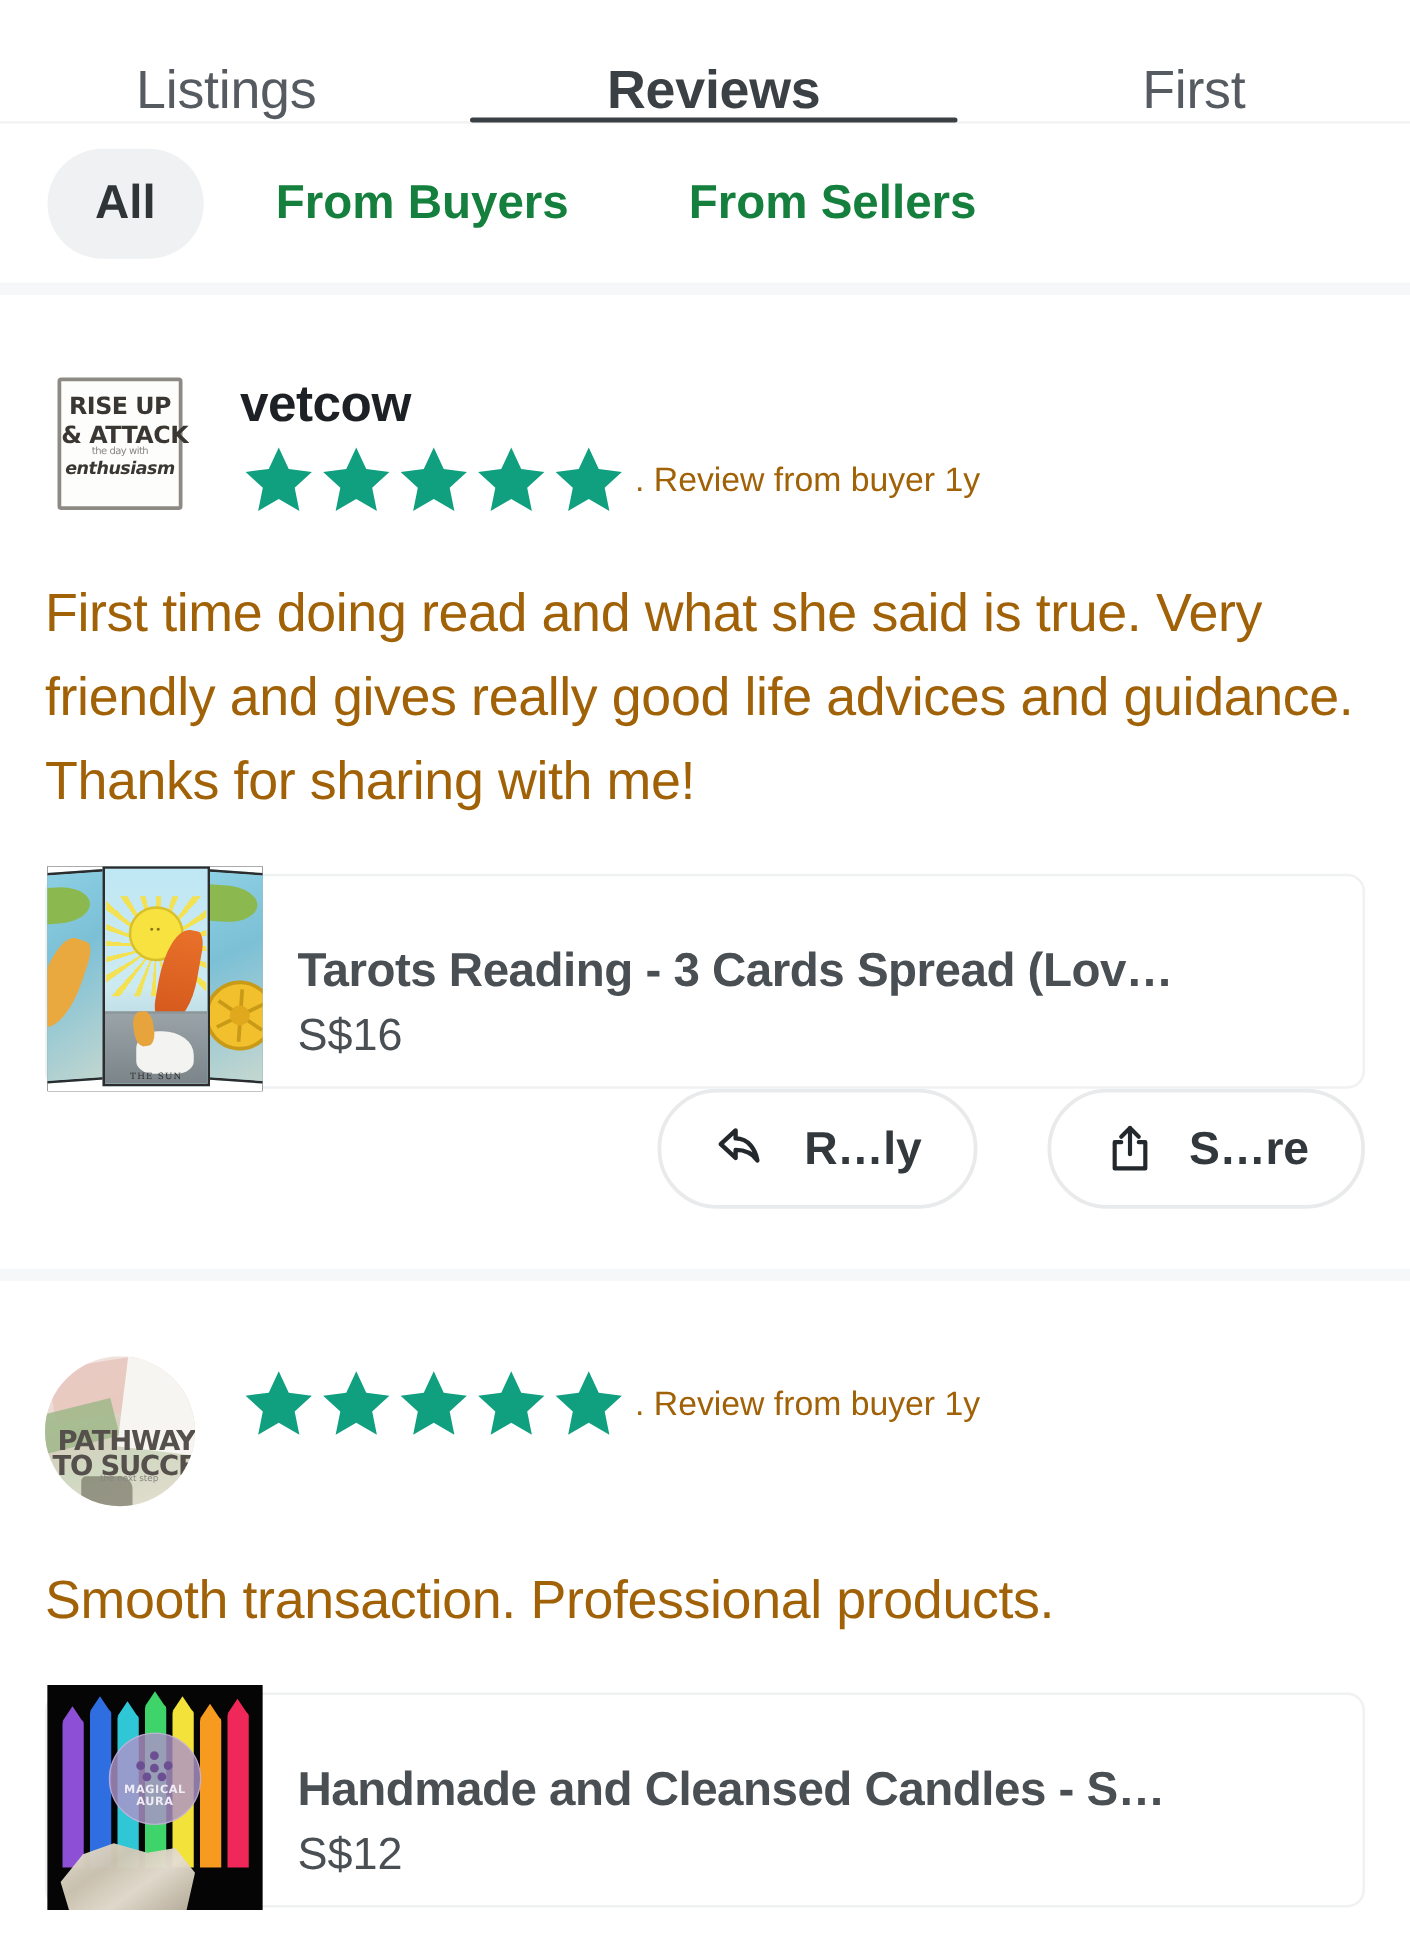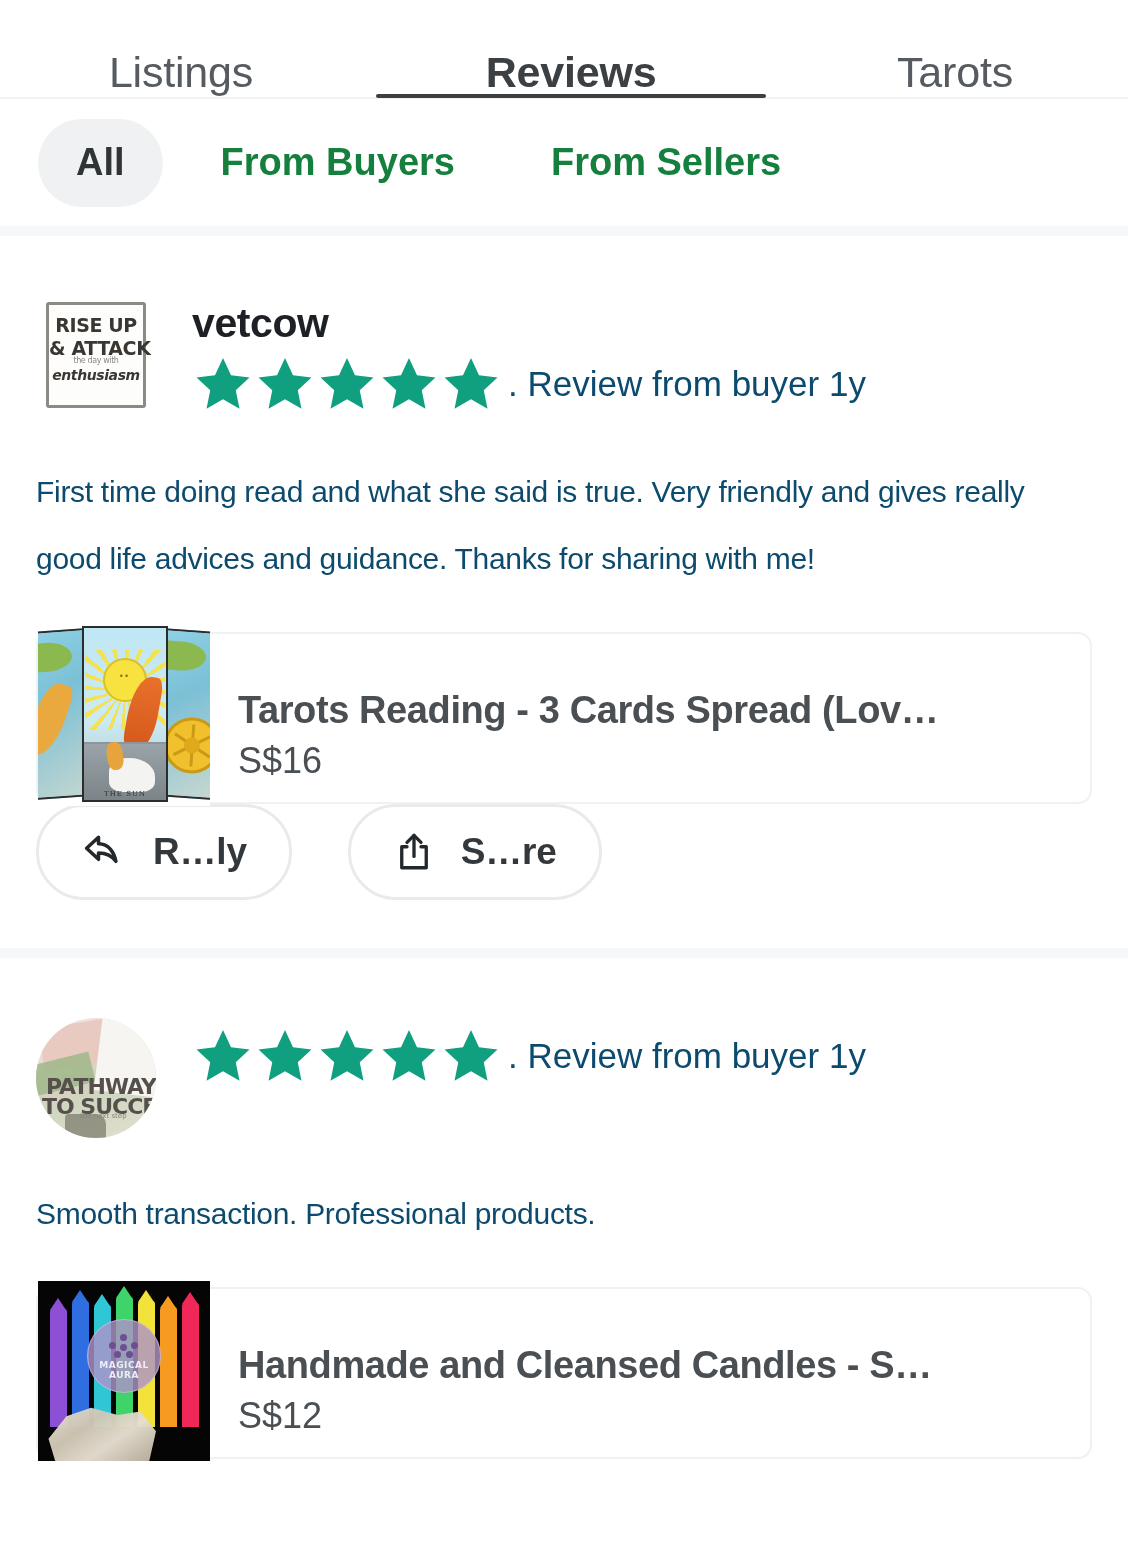--- a/index.html
+++ b/index.html
@@ -207,31 +207,31 @@
     white-space: nowrap;
   }
   .meta-row {
     display: flex;
     align-items: center;
     margin-top: 6px;
   }
   .stars { display: flex; }
   .star { display: block; }
   .meta-text {
-    font-size: 35px;
-    color: #0c4a6e;
+    font-size: 27px;
+    color: #a16207;
     margin-left: 6px;
     line-height: 42px;
     white-space: nowrap;
   }
 
   .review-body {
-    font-size: 30px;
+    font-size: 43px;
     line-height: 67px;
-    color: #0c4a6e;
+    color: #a16207;
     letter-spacing: -0.3px;
     padding-top: 42px;
     padding-right: 8px;
   }
 
   
   .product-card {
     position: relative;
     margin-top: 40px;
     height: 172px;
@@ -350,20 +350,21 @@
   .cd-logo-star i { position:absolute; width:7px; height:7px; border-radius:50%; background:#6b4f92; display:block;}
   .cd-crystal { position:absolute; left:6px; bottom:0; width:112px; height:62px;
              background: linear-gradient(145deg,#efe9dd 0%,#cfc6b4 40%,#e6ded0 65%,#b8ae9b 100%);
              clip-path: polygon(4% 64%, 20% 28%, 42% 14%, 66% 26%, 86% 20%, 100% 52%, 94% 100%, 10% 100%);
              opacity:.97; }
 
   
   .actions {
     display: flex;
     padding-bottom: 48px;
+    justify-content: flex-end;
   }
   .action-btn {
     display: inline-flex;
     align-items: center;
     justify-content: center;
     height: 96px;
     border: 3px solid #e9eaeb;
     border-radius: 48px;
     padding: 0 42px;
     background: #ffffff;
@@ -395,21 +396,21 @@
     <div class="tab" id="tab-listings">
       <span class="tab-label">Listings</span>
     </div>
 
     <div class="tab active" id="tab-reviews">
       <span class="tab-label">Reviews</span>
       <span class="tab-underline"></span>
     </div>
 
     <div class="tab" id="tab-about">
-      <span class="tab-label">Tarots</span>
+      <span class="tab-label">First</span>
     </div>
 
   </div>
 
   <div class="filterbar">
     <div class="chip active">
       <span>All</span>
     </div>
     <div class="chip">
       <span>From Buyers</span>

